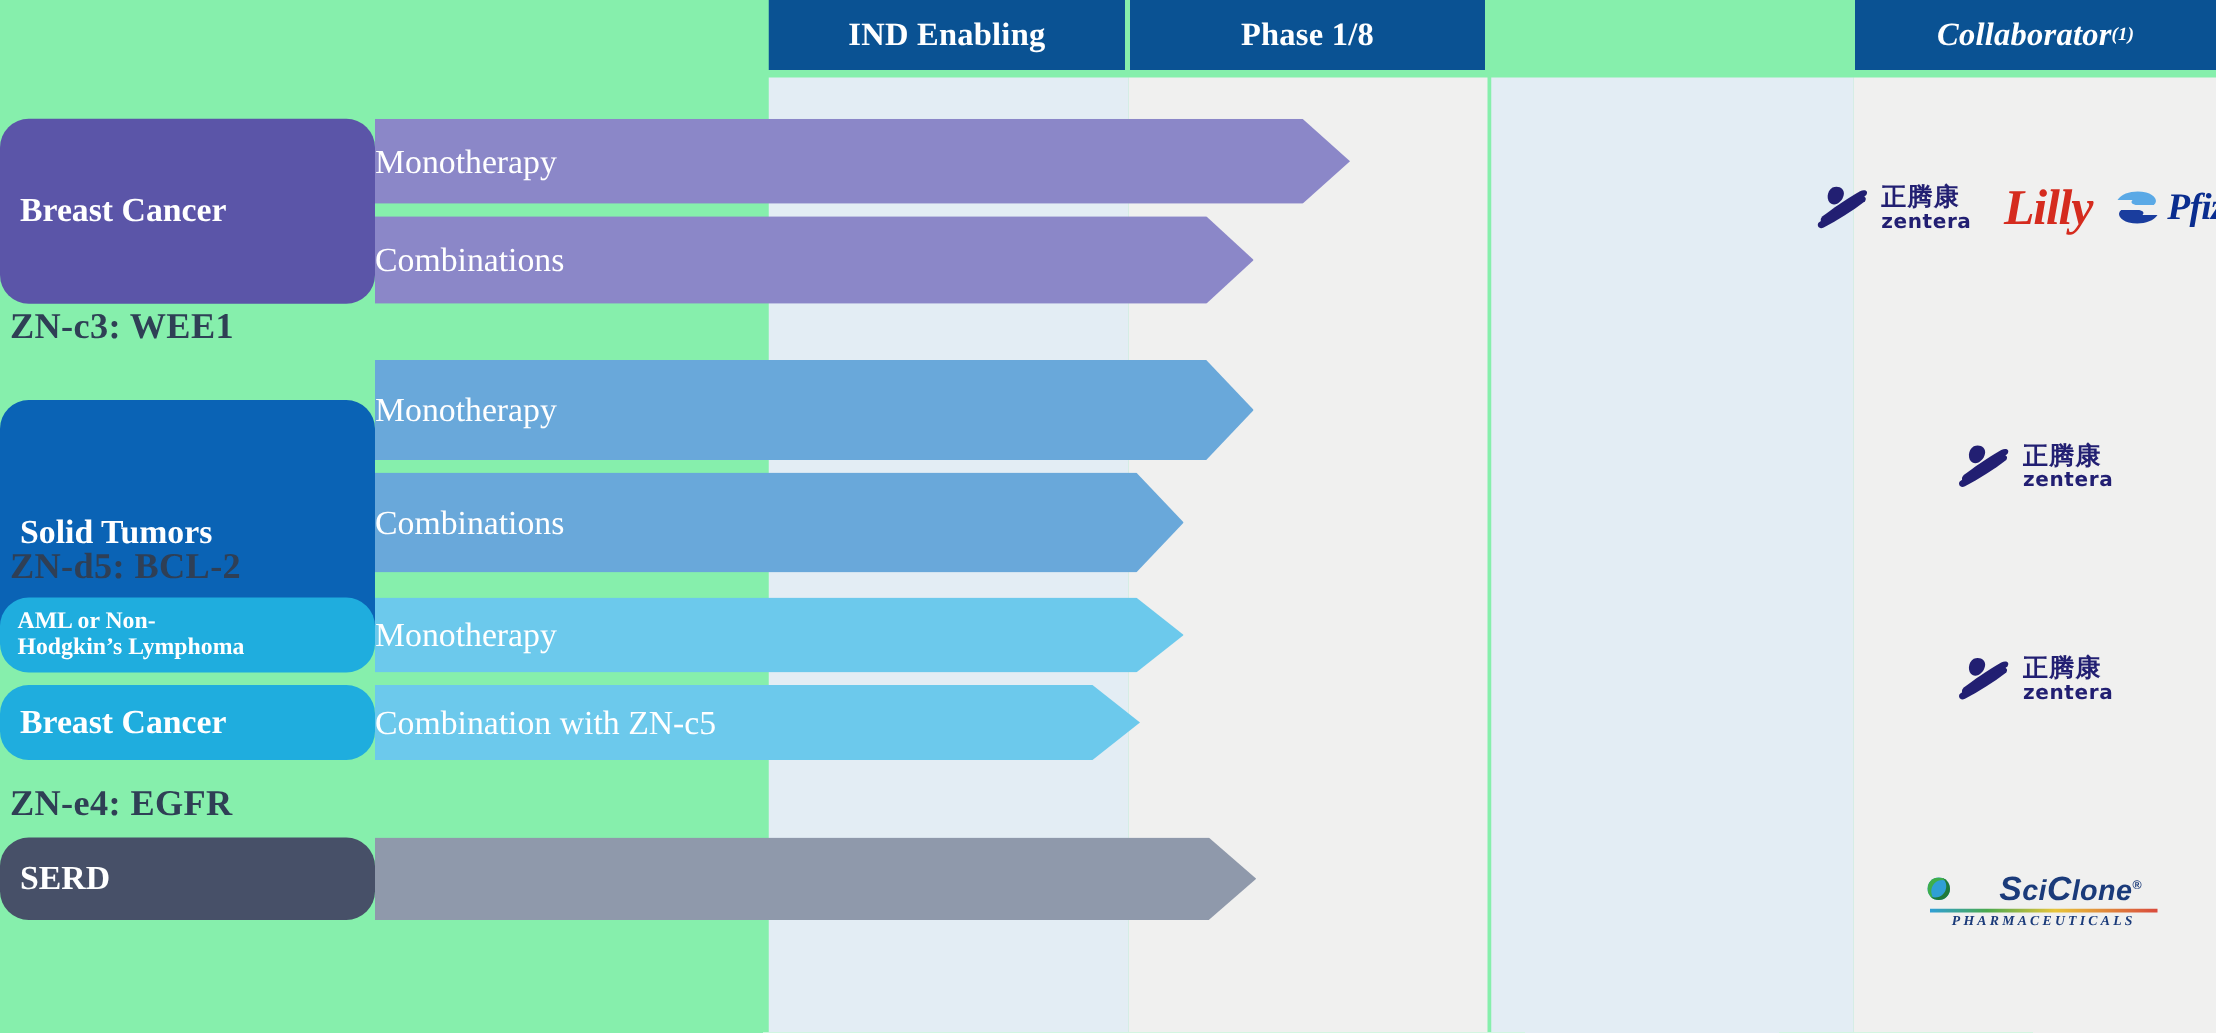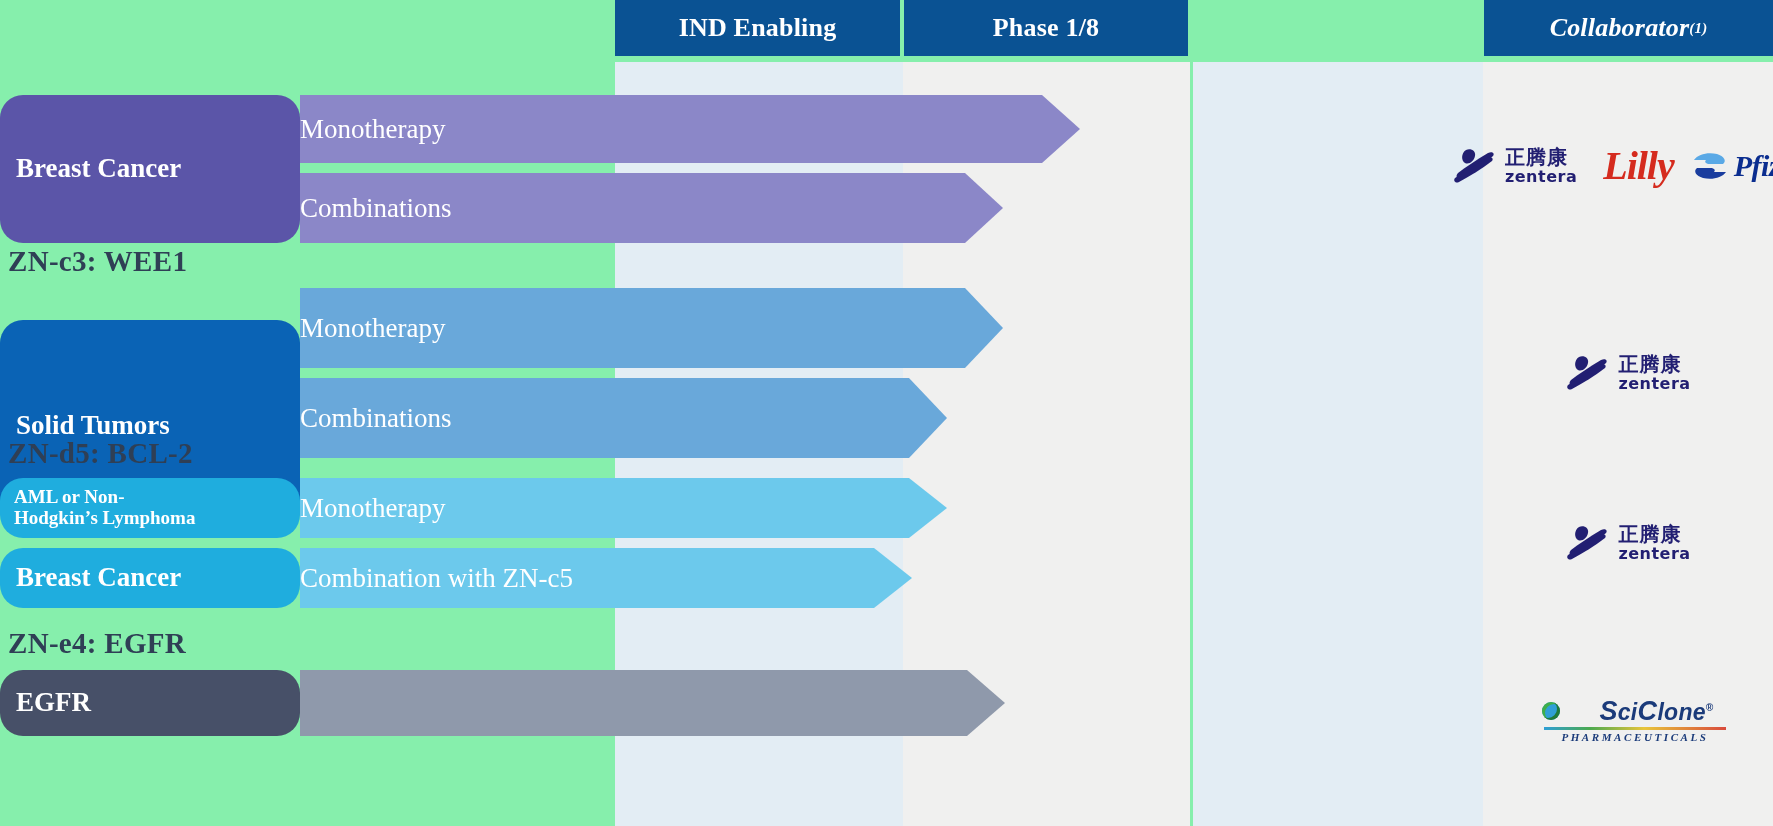--- a/index.html
+++ b/index.html
@@ -286,21 +286,21 @@
       <span class="zentera-txt">
         <span class="zentera-cn">正腾康</span>
         <span class="zentera-en">zentera</span>
       </span>
     </div>
   </div>
 
   <div class="prog-title" style="top:627px;">ZN-e4:  EGFR</div>
 
   <div class="indication" style="top:670px;height:66px;background:#475068;">
-    <span>EGFR</span>
+    <span>SERD</span>
   </div>
 
   <div class="arrow" style="top:670px;height:66px;width:705px;background:#8f99ab;
         clip-path: polygon(0 0, calc(100% - 38px) 0, 100% 50%, calc(100% - 38px) 100%, 0 100%);">
     <span></span>
   </div>
 
   <div class="collab-cell" style="top:670px;height:100px;">
     <div class="logo-sciclone">
       <div class="sciclone-top">

